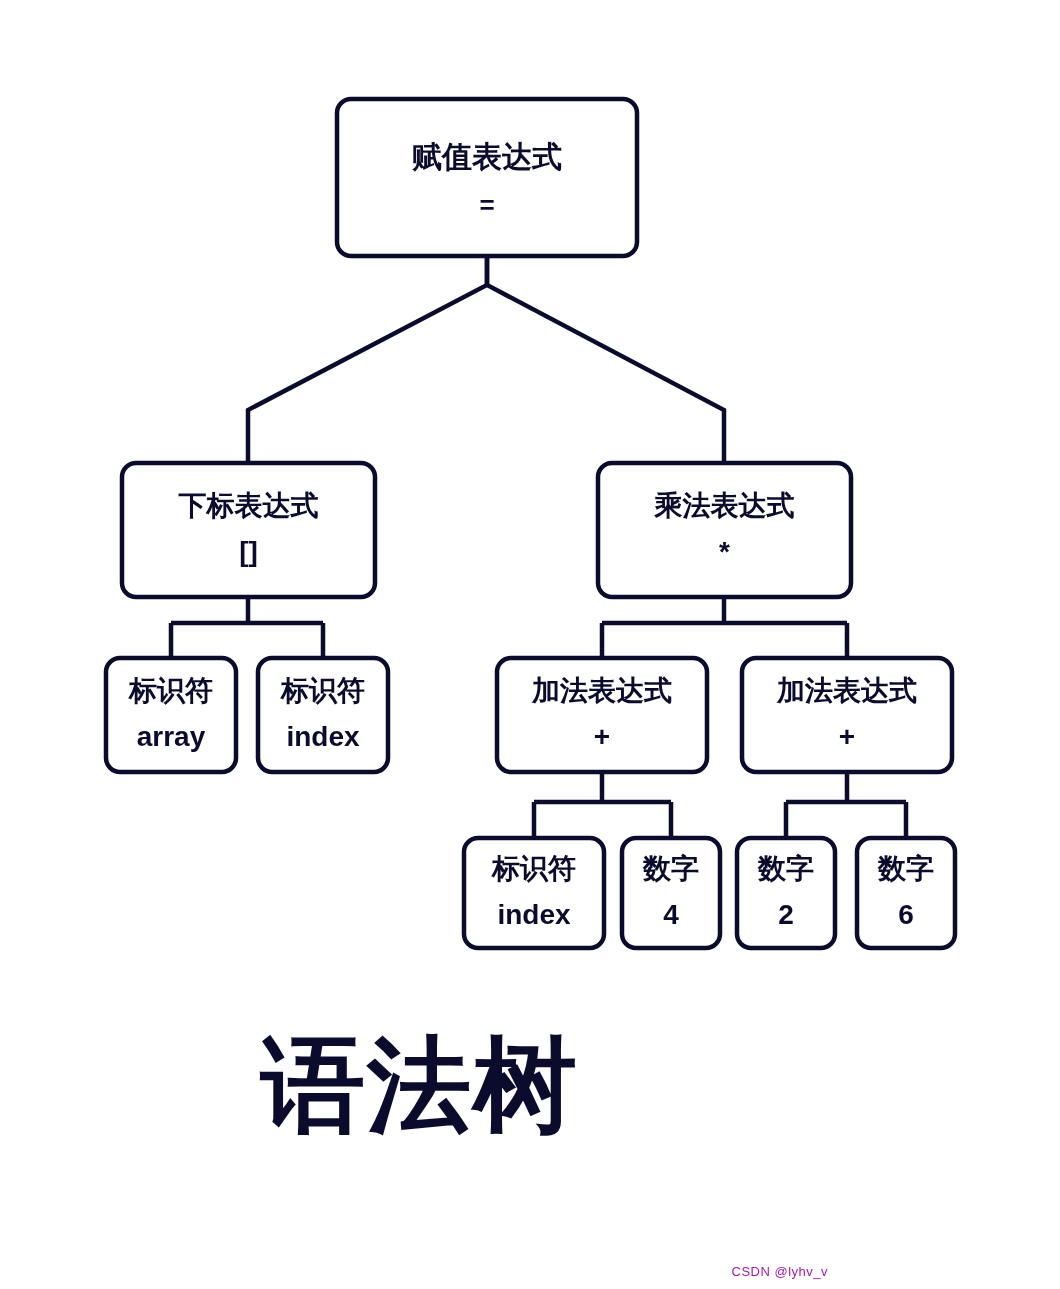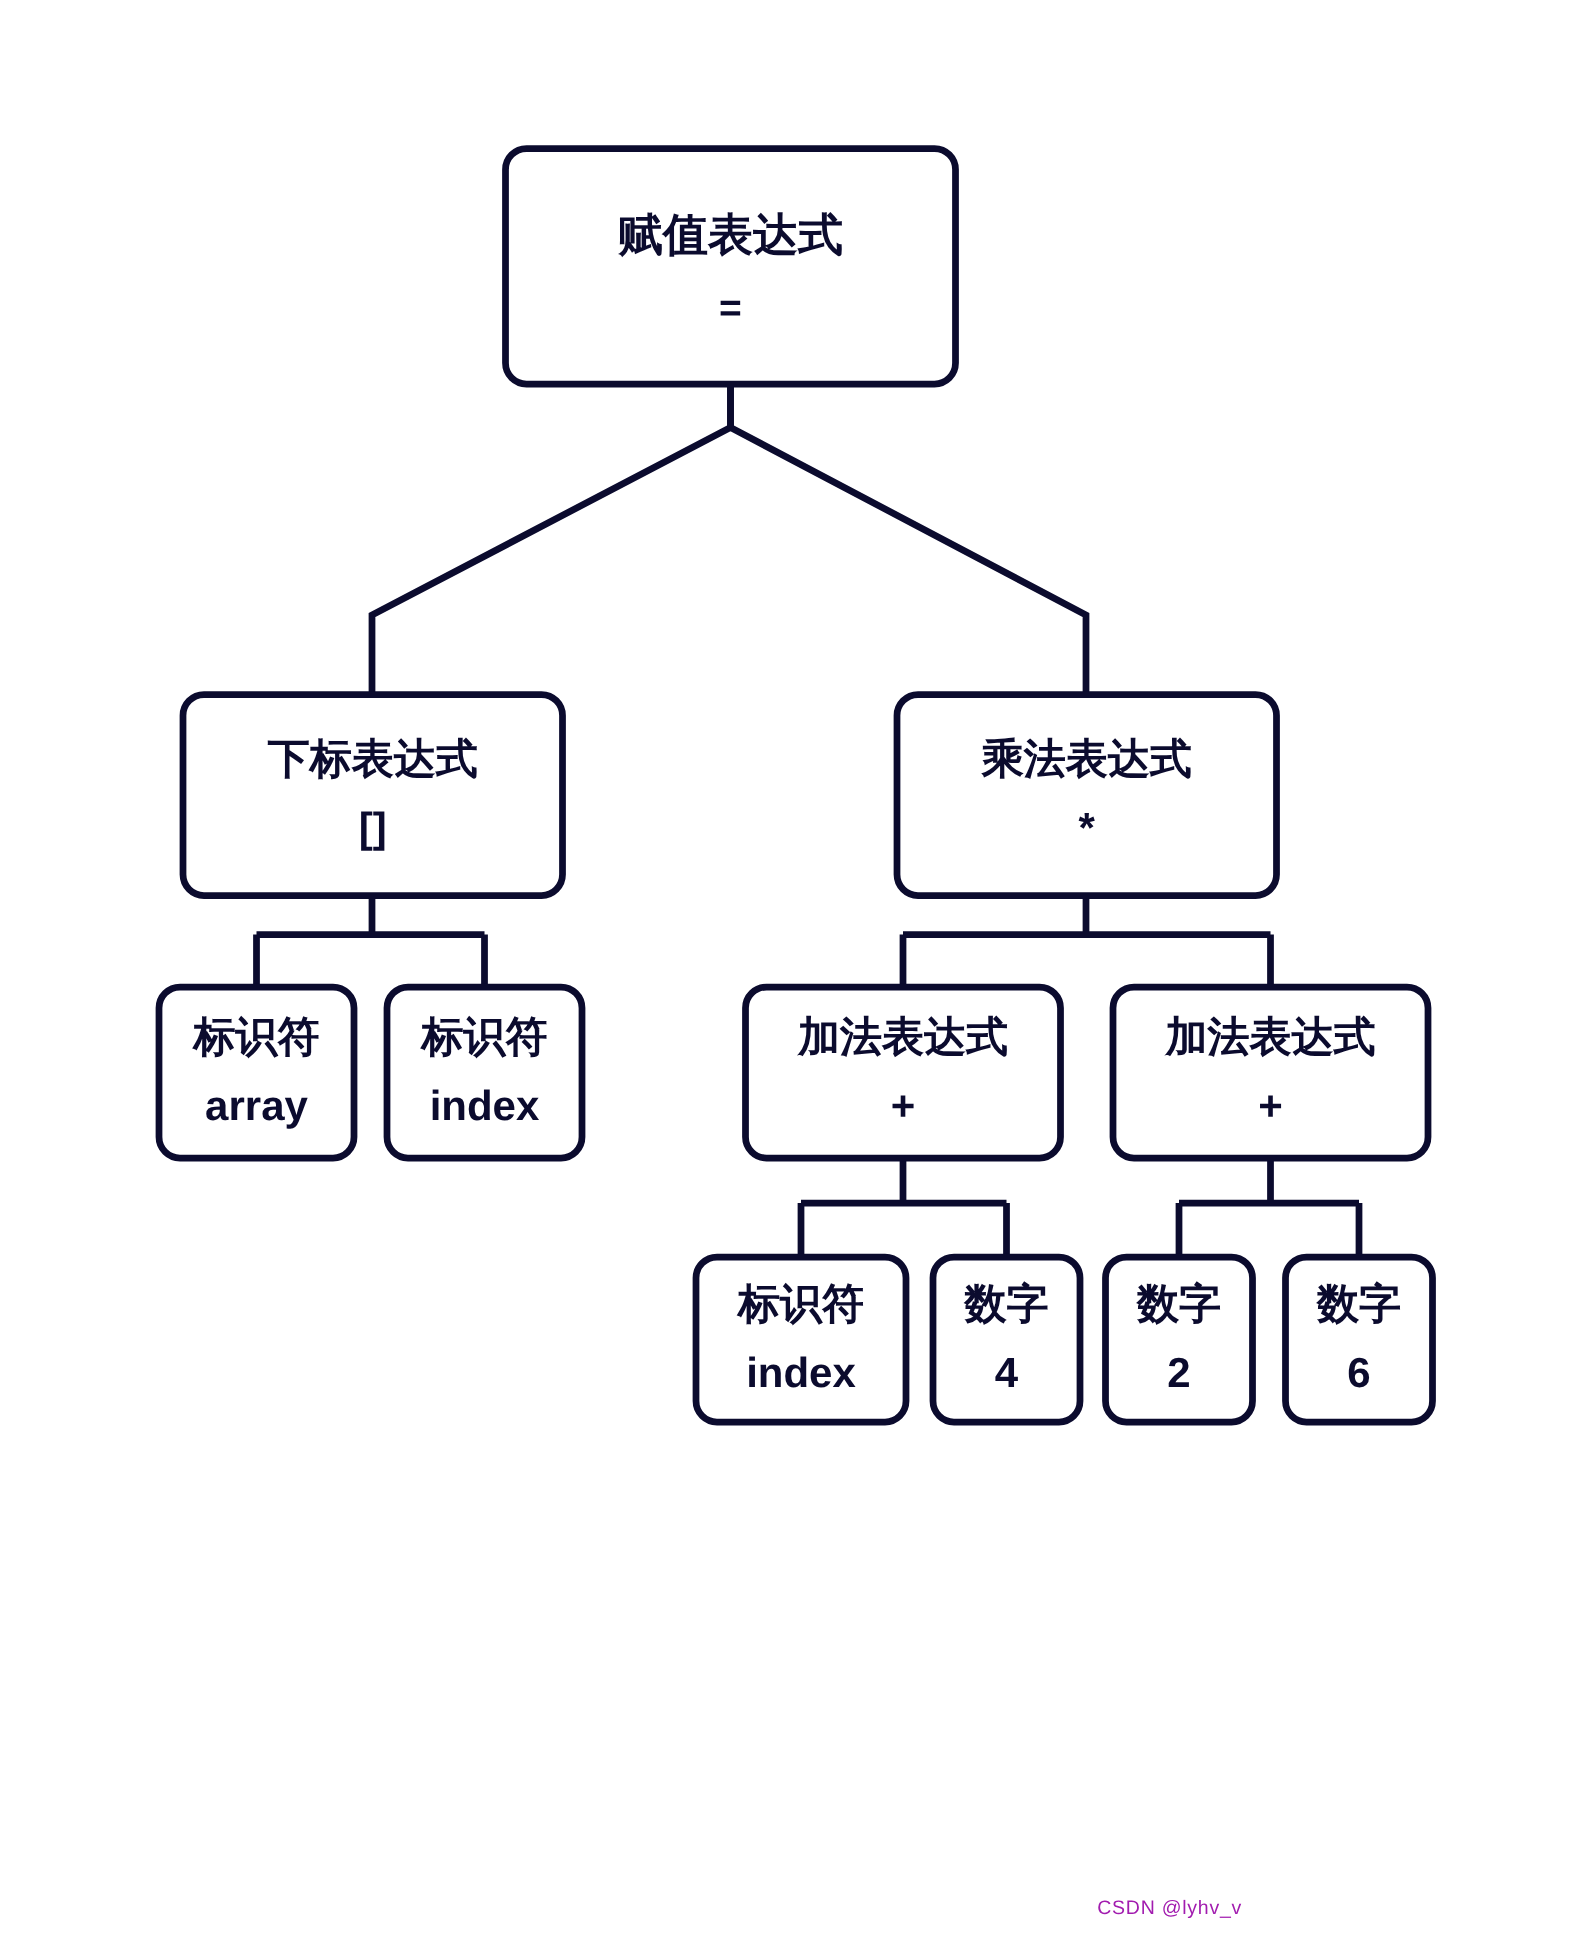--- a/index.html
+++ b/index.html
@@ -145,16 +145,17 @@
           <text class="node-label secondary" x="786" y="917">2</text>
         </g>
         <g>
           <rect class="node-box" x="857" y="838" width="98" height="110" rx="14" ry="14"></rect>
           <text class="node-label secondary" x="906" y="871">数字</text>
           <text class="node-label secondary" x="906" y="917">6</text>
         </g>
       </g>
   </svg>
 
+  <div class="diagram-title">语法树</div>
 
   <div class="watermark">CSDN @lyhv_v</div>
 
 </div>
 
 </body></html>

